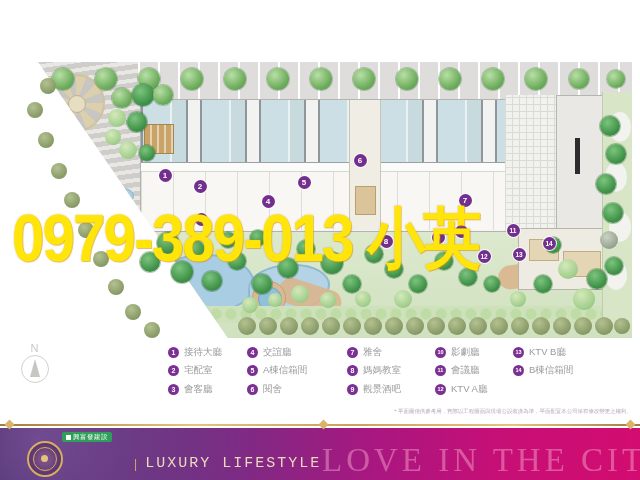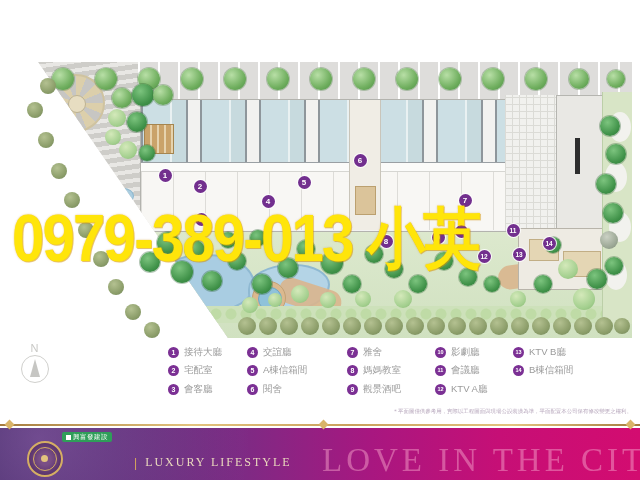--- a/index.html
+++ b/index.html
@@ -120,21 +120,21 @@
   #devtag .sq{width:5px;height:5px;background:#fff;}
   #devtag .txt{font-size:6.5px;color:#fff;letter-spacing:.5px;white-space:nowrap;}
   #brand{position:absolute;left:62px;top:12px;font-family:"Liberation Serif",serif;font-weight:bold;
         font-size:27px;color:#e2bf72;letter-spacing:2px;
         text-shadow:1px 1px 0 #5d3d12,-1px -1px 0 rgba(93,61,18,.6);}
   #subrow{position:absolute;left:134px;top:27px;display:flex;align-items:center;gap:8px;}
   #sub-zh{font-size:13px;letter-spacing:1px;white-space:nowrap;}
   #sub-zh .gold{color:#d8a85c;}
   #sub-zh .white{color:#f0e9f2;}
   #sub-sep{color:#d8a85c;font-size:12px;}
-  #sub-en{font-family:Liberation Serif, serif;font-size:12px;letter-spacing:2px;color:#ead9bd;white-space:nowrap;}
+  #sub-en{font-family:Liberation Mono, monospace;font-size:15px;letter-spacing:2px;color:#ead9bd;white-space:nowrap;}
 </style>
 </head>
 <body>
 
 <div id="page">
 
   <div id="site">
     <div id="stripes"></div>
     <div id="toproad"></div>
     <div id="plaza"></div>

